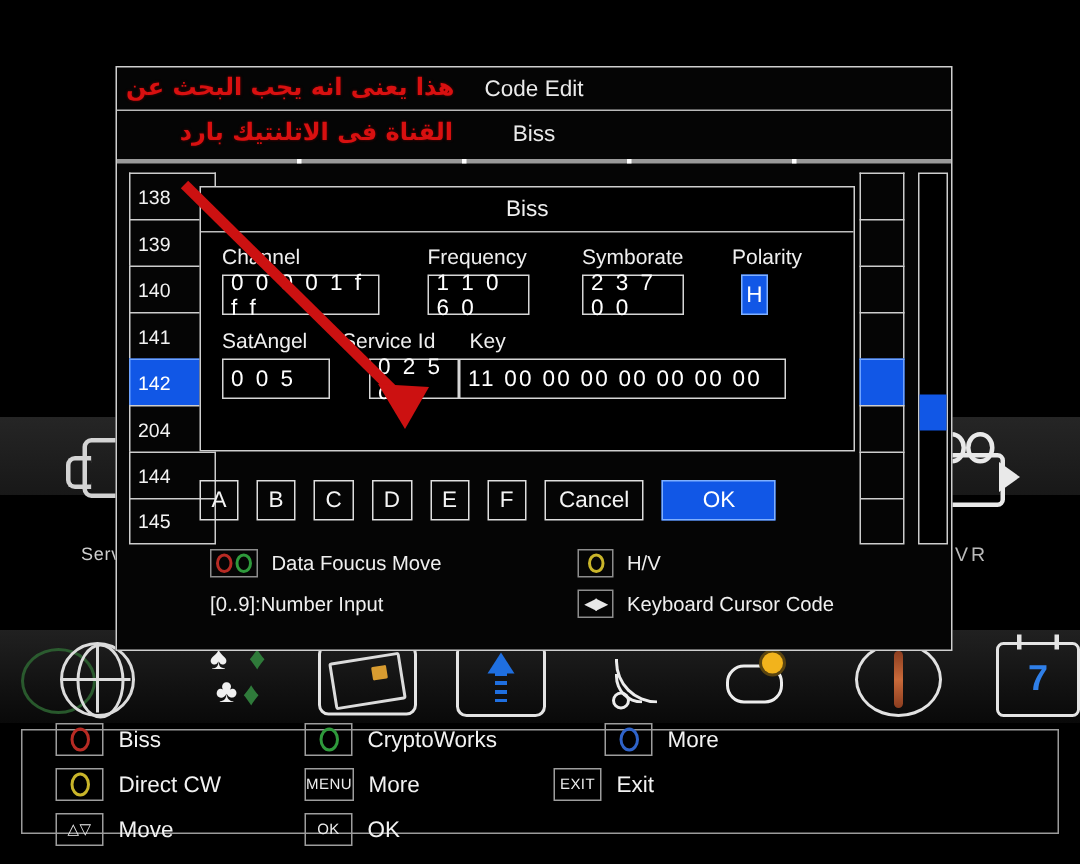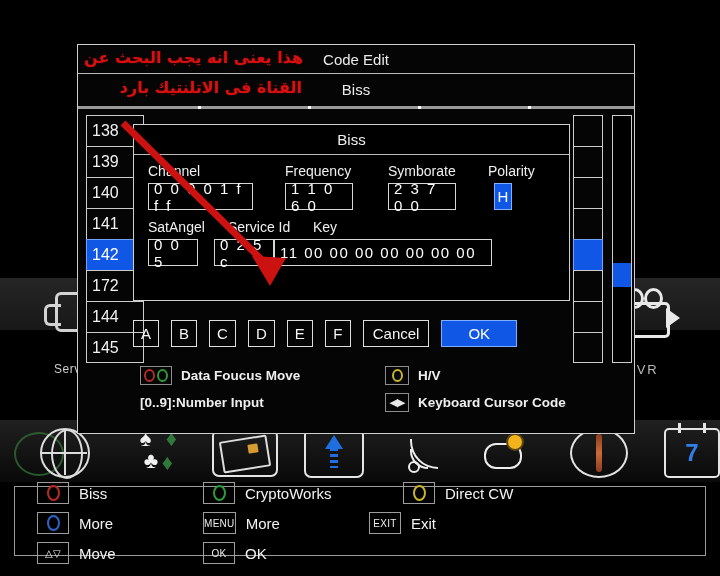--- a/index.html
+++ b/index.html
@@ -83,21 +83,21 @@
          border:1px solid #cfcfcf;box-sizing:border-box;}
   .panel-title{height:29px;line-height:29px;text-align:center;font-size:15px;color:#eaeaea;
                border-bottom:1px solid #b9b9b9;box-sizing:border-box;}
   .panel-sub{height:32px;line-height:32px;text-align:center;font-size:15px;color:#eaeaea;box-sizing:border-box;}
   .panel-rule{height:3px;background:#9a9a9a;position:relative;}
   .panel-rule i{position:absolute;top:0;width:3px;height:3px;background:#fff;}
 
   
   .list{position:absolute;left:86px;top:115px;width:58px;}
   .list-cell{height:31px;box-sizing:border-box;border:1px solid #cdcdcd;border-bottom:none;
-             display:flex;align-items:center;padding-left:5px;font-size:16px;color:#f2f2f2;}
+             display:flex;align-items:center;padding-left:5px;font-size:13px;color:#f2f2f2;}
   .list-cell:last-child{border-bottom:1px solid #cdcdcd;}
   .list-cell.sel{background:#1157e6;color:#fff;border-color:#6fa3ff;}
 
   .list-right{position:absolute;left:573px;top:115px;width:30px;}
   .list-right .list-cell{padding:0;}
   .scroll-track{position:absolute;left:612px;top:115px;width:20px;height:248px;
                 border:1px solid #cdcdcd;box-sizing:border-box;background:#000;}
   .scroll-thumb{position:absolute;left:0;top:147px;width:18px;height:24px;background:#1157e6;}
 
   
@@ -111,21 +111,21 @@
   .f-box{border:1px solid #d6d6d6;height:27px;box-sizing:border-box;display:flex;align-items:center;
          padding:0 5px;font-size:15px;color:#fff;letter-spacing:2px;}
   .f-box.hl{background:#1157e6;border-color:#7fb0ff;justify-content:center;letter-spacing:0;}
 
   .btnrow{position:absolute;left:133px;top:320px;width:437px;display:flex;align-items:center;gap:12px;}
   .btn{min-width:26px;height:27px;border:1px solid #dedede;box-sizing:border-box;
        display:flex;align-items:center;justify-content:center;font-size:15px;color:#f4f4f4;padding:0 7px;}
   .btn.wide{padding:0 9px;}
   .btn.ok{background:#1157e6;border-color:#7fb0ff;color:#fff;padding:0 26px;}
 
-  .hints{position:absolute;left:140px;top:366px;width:430px;font-size:13.5px;color:#efefef;font-weight:bold;}
+  .hints{position:absolute;left:140px;top:366px;width:430px;font-size:13.5px;color:#efefef;}
   .hint-line{display:flex;align-items:center;margin-bottom:8px;}
   .hint-cell{display:flex;align-items:center;}
   .hint-cell.c1{width:245px;}
   .key-box{border:1px solid #8d8d8d;box-sizing:border-box;height:19px;min-width:24px;
            display:flex;align-items:center;justify-content:center;gap:2px;margin-right:9px;padding:0 3px;}
   .circ{width:11px;height:13px;border-radius:50%;box-sizing:border-box;border:2px solid;}
   .c-red{border-color:#b72b24;} .c-green{border-color:#2f9a3c;}
   .c-yellow{border-color:#c9b52a;} .c-blue{border-color:#2f63c9;}
   .arrows{font-size:11px;color:#e8e8e8;letter-spacing:-1px;}
 
@@ -230,21 +230,21 @@
         <i style="left:450px"></i>
     </div>
   </div>
 
   <div class="list">
     <div class="list-cell">138</div>
     <div class="list-cell">139</div>
     <div class="list-cell">140</div>
     <div class="list-cell">141</div>
     <div class="list-cell sel">142</div>
-    <div class="list-cell">172</div>
+    <div class="list-cell">204</div>
     <div class="list-cell">144</div>
     <div class="list-cell">145</div>
   </div>
 
   <div class="list-right">
     <div class="list-cell"></div>
     <div class="list-cell"></div>
     <div class="list-cell"></div>
     <div class="list-cell"></div>
     <div class="list-cell sel"></div>
@@ -271,21 +271,21 @@
         <div class="f-box" style="width:68px;margin-right:35px">1 1 0 6 0</div>
         <div class="f-box" style="width:68px;margin-right:38px">2 3 7 0 0</div>
         <div class="f-box hl" style="width:18px">H</div>
       </div>
       <div class="f-row" style="margin-top:9px">
         <div class="f-lab" style="width:80px">SatAngel</div>
         <div class="f-lab" style="width:85px">Service Id</div>
         <div class="f-lab">Key</div>
       </div>
       <div class="f-row">
-        <div class="f-box" style="width:50px;margin-right:16px">0 0 5</div>
+        <div class="f-box" style="width:72px;margin-right:26px">0 0 5</div>
         <div class="f-box" style="width:60px;">0 2 5 c</div>
         <div class="f-box" style="width:218px;letter-spacing:1.5px">11 00 00 00 00 00 00 00</div>
       </div>
     </div>
   </div>
 
   <div class="btnrow">
     <div class="btn">A</div>
     <div class="btn">B</div>
     <div class="btn">C</div>
@@ -333,29 +333,29 @@
       <span>Biss</span>
     </div>
     <div class="help-item" style="width:200px">
       <div class="help-key">
           <span class="circ c-green"></span>
         </div>
       <span>CryptoWorks</span>
     </div>
     <div class="help-item">
       <div class="help-key">
+          <span class="circ c-blue"></span>
+        </div>
+      <span>More</span>
+    </div>
+    <div class="help-item">
+      <div class="help-key">
           <span class="circ c-yellow"></span>
         </div>
       <span>Direct CW</span>
-    </div>
-    <div class="help-item">
-      <div class="help-key">
-          <span class="circ c-blue"></span>
-        </div>
-      <span>More</span>
     </div>
     <div class="help-item">
       <div class="help-key">MENU</div>
       <span>More</span>
     </div>
     <div class="help-item" style="width:200px">
       <div class="help-key">EXIT</div>
       <span>Exit</span>
     </div>
     <div class="help-item">

